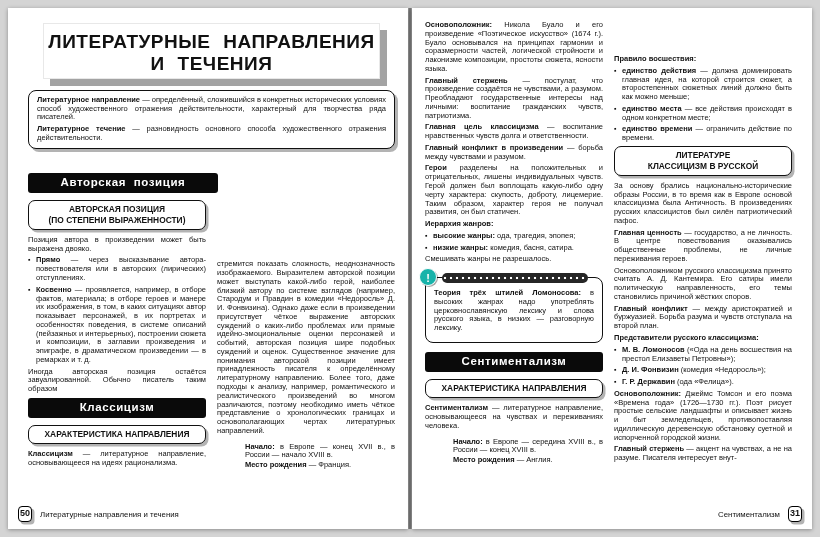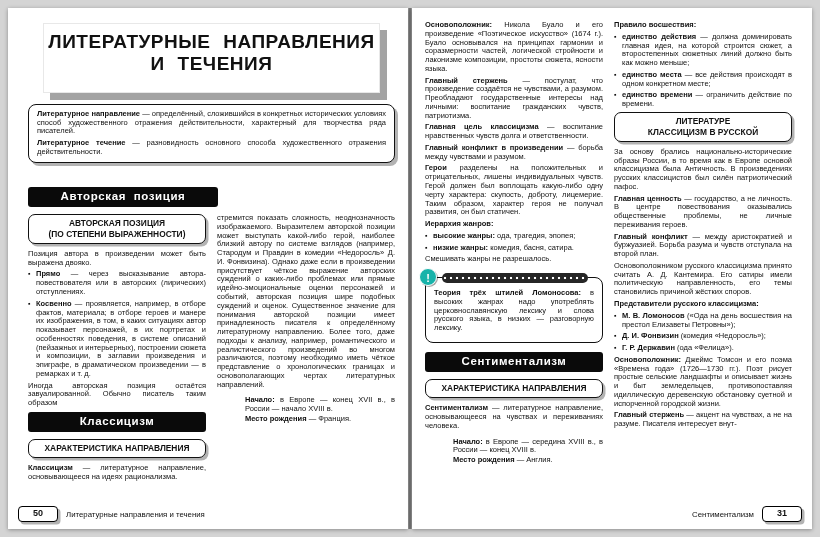--- a/index.html
+++ b/index.html
@@ -18,21 +18,21 @@
     font-size:7.5px; line-height:1.17;
   }
   .page.left  { padding:13px 13px 26px 20px; }
   .page.right { padding:13px 20px 26px 13px; }
   .spine { width:4px; height:521px;
     background:linear-gradient(90deg, rgba(0,0,0,.20), rgba(0,0,0,.50), rgba(0,0,0,.20)); }
 
   .title-box {
     width:92%; margin:2px auto 11px; background:#fff; text-align:center;
     font-weight:bold; font-size:19px; line-height:1.18; letter-spacing:.5px; word-spacing:7px;
-    padding:7px 2px 16px; box-shadow:7px 7px 0 #a3a3a3; border:1px solid #e8e8e8;
+    padding:7px 2px 2px; box-shadow:7px 7px 0 #a3a3a3; border:1px solid #e8e8e8;
   }
 
   .defbox {
     border:1.4px solid #111; border-radius:8px; background:#fff;
     box-shadow:3px 3px 0 var(--shadow);
     padding:5px 8px; margin-bottom:24px;
   }
   .defbox p { margin:0 0 2px; }
   .defbox p:last-child { margin:0; }
 
@@ -43,21 +43,21 @@
   }
   .banner.half { width:190px; }
 
   .boxhead {
     border:1.4px solid #111; border-radius:7px; background:#fff;
     box-shadow:2.5px 2.5px 0 var(--shadow);
     text-align:center; font-weight:bold; font-size:8.4px; line-height:1.3;
     padding:3px 4px; margin:0 0 6px;
   }
 
-  .cols { display:flex; gap:11px; }
+  .cols { display:flex; gap:11px;align-items:flex-end; }
   .col { flex:1; min-width:0; }
 
   p.just { text-align:justify; margin:0 0 3px; }
   .lead { font-weight:bold; }
 
   .bullet { position:relative; padding-left:8px; }
   .bullet::before { content:"▪"; position:absolute; left:0; top:0; font-size:7px; }
 
   .origin { margin-top:7px;margin-left:28px; }
   .origin p { margin:0 0 1px; }
@@ -81,21 +81,21 @@
 
   .footer {
     position:absolute; bottom:7px; display:flex; align-items:center; gap:8px;
     font-size:7.8px;
   }
   .page.left  .footer { left:10px; right:14px; }
   .page.right .footer { left:14px; right:10px; justify-content:flex-end; }
   .pnum {
     border:1.2px solid #000; border-radius:4px; background:#fff;
     box-shadow:2.5px 2.5px 0 var(--shadow);
-    font-weight:bold; font-size:9px; padding:1px 14px 2px;
+    font-weight:bold; font-size:9px; padding:1px 1px 2px;
   }
 </style>
 </head>
 <body>
 
 <div class="spread">
 
   <div class="page left">
 
     <div class="title-box">
@@ -180,22 +180,22 @@
         <p class="just bullet"><span class="lead">единство места</span><span> — все действия происходят в одном конкретном месте;</span></p>
         <p class="just bullet"><span class="lead">единство времени</span><span> — ограничить действие по времени.</span></p>
 
         <div class="boxhead">
           <div>ЛИТЕРАТУРЕ</div>
           <div>КЛАССИЦИЗМ В РУССКОЙ</div>
         </div>
 
         <p class="just"><span>За основу брались национально-исторические образы России, в то время как в Европе основой классицизма была Античность. В произведениях русских классицистов был силён патриотический пафос.</span></p>
         <p class="just"><span class="lead">Главная ценность</span><span> — государство, а не личность. В центре повествования оказывались общественные проблемы, не личные переживания героев.</span></p>
+        <p class="just"><span>Основоположником русского классицизма принято считать А. Д. Кантемира. Его сатиры имели политическую направленность, его темы становились причиной жёстких споров.</span></p>
         <p class="just"><span class="lead">Главный конфликт</span><span> — между аристократией и буржуазией. Борьба разума и чувств отступала на второй план.</span></p>
-        <p class="just"><span>Основоположником русского классицизма принято считать А. Д. Кантемира. Его сатиры имели политическую направленность, его темы становились причиной жёстких споров.</span></p>
 
         <p class="just lead">Представители русского классицизма:</p>
         <p class="just bullet"><span class="lead">М. В. Ломоносов</span><span> («Ода на день восшествия на престол Елизаветы Петровны»);</span></p>
         <p class="just bullet"><span class="lead">Д. И. Фонвизин</span><span> (комедия «Недоросль»);</span></p>
         <p class="just bullet"><span class="lead">Г. Р. Державин</span><span> (ода «Фелица»).</span></p>
 
         <p class="just"><span class="lead">Основоположник:</span><span> Джеймс Томсон и его поэма «Времена года» (1726—1730 гг.). Поэт рисует простые сельские ландшафты и описывает жизнь и быт земледельцев, противопоставляя идиллическую деревенскую обстановку суетной и испорченной городской жизни.</span></p>
         <p class="just"><span class="lead">Главный стержень</span><span> — акцент на чувствах, а не на разуме. Писателя интересует внут-</span></p>
       </div>
     </div>

